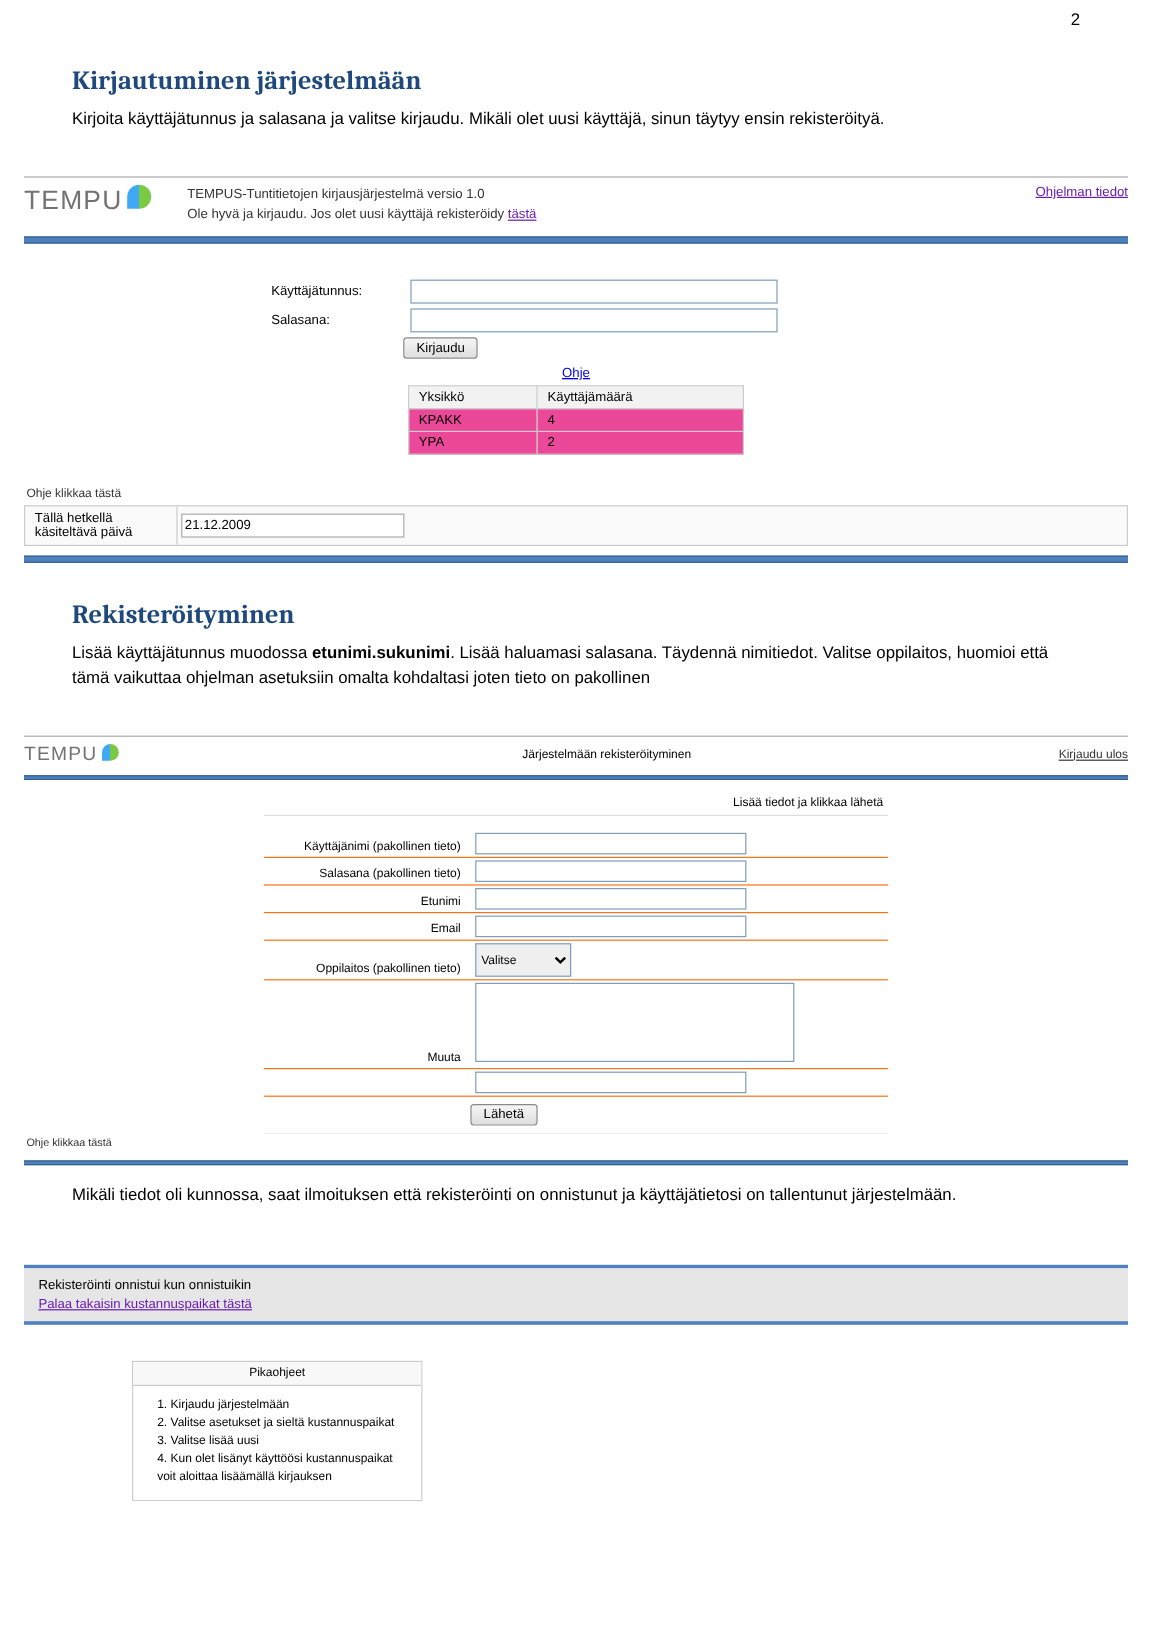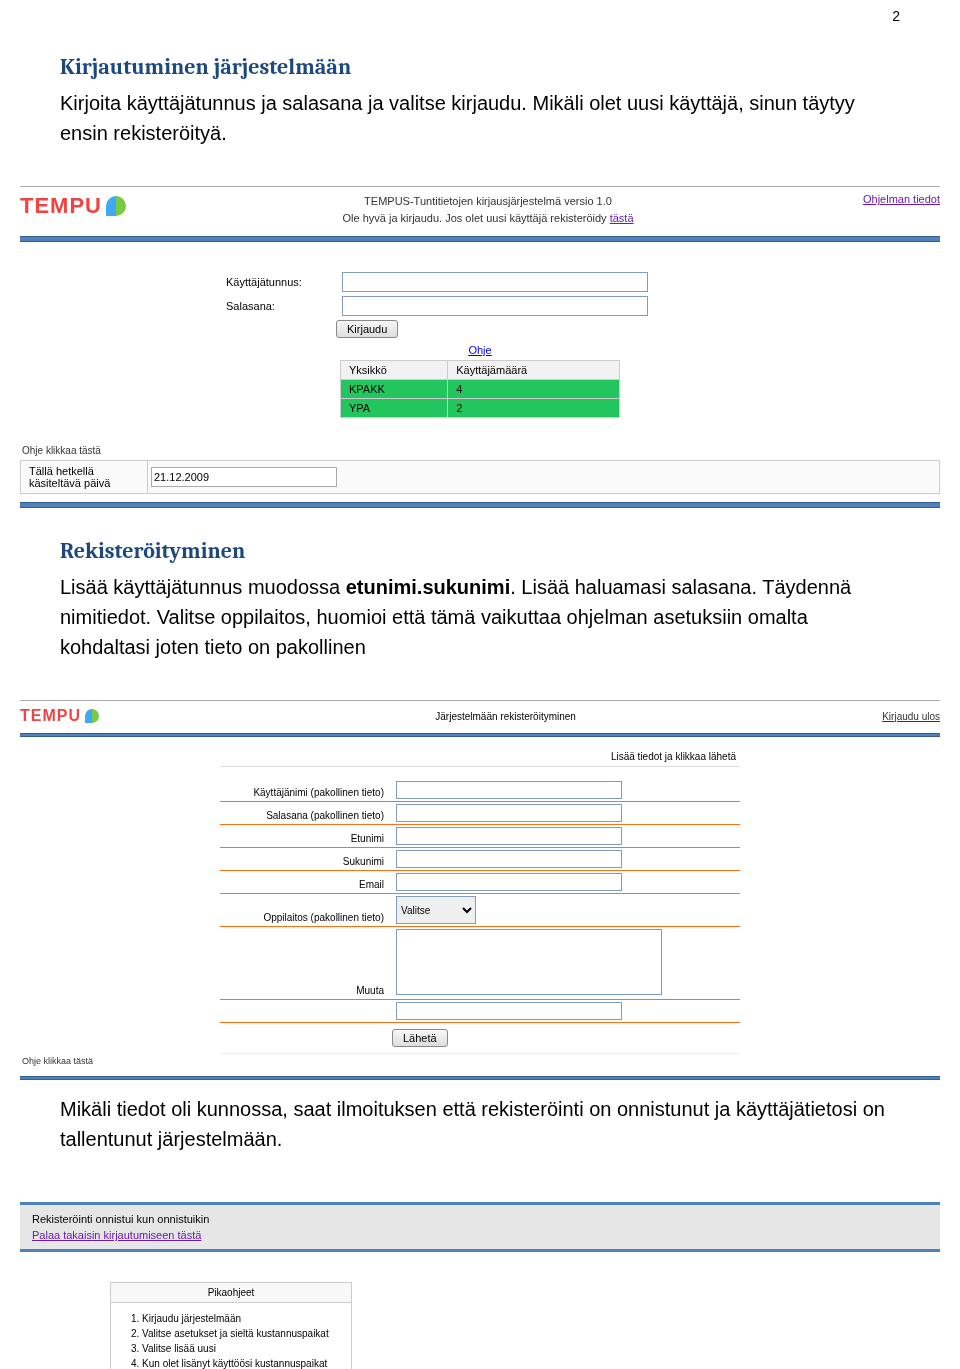--- a/index.html
+++ b/index.html
@@ -1,43 +1,43 @@
 <!DOCTYPE html>
 <html><head>
 <meta charset="utf-8">
 <style>
   body { margin: 0; font-family: Arial, sans-serif; background: #fff; color: #000; width: 960px; }
   .page { padding: 0; }
   .page-num { text-align: right; font-size: 14px; padding: 8px 60px 0 0; }
   .doc-section { padding: 10px 60px 20px 60px; }
   .doc-h { font-family: Cambria, Georgia, serif; color: #1F497D; font-size: 22px; font-weight: bold; margin: 20px 0 8px 0; }
-  .doc-p { font-size: 20px; line-height: 1.5; margin: 4px 0 18px 0; }
+  .doc-p { font-size: 14px; line-height: 1.5; margin: 4px 0 18px 0; }
   .rule-blue { height: 4px; background: #4f81bd; margin: 0 10px; border-top: 1px solid #365f91; border-bottom: 1px solid #365f91; }
   
   .app-frame { margin: 0 10px; }
   .app-header { display: flex; align-items: flex-start; padding: 6px 10px 10px 10px; font-size: 11px; }
-  .logo { display: flex; align-items: center; font-size: 22px; font-weight: bold; color: #ef4444; letter-spacing: 1px; margin-right: 30px; }
+  .logo { display: flex; align-items: flex-start; font-size: 22px; font-weight: normal; color: #737373; letter-spacing: 1px; margin-right: 30px; }
   .logo-swirl { width: 20px; height: 20px; background: linear-gradient(to right, #3FA9F5 50%, #7AC943 50%); border-radius: 50% 50% 50% 0; margin-left: 4px; }
-  .hdr-center { flex: 1; text-align: center; color: #333; font-size: 11px; line-height: 1.5; }
+  .hdr-center { flex: 1; color: #333; font-size: 11px; line-height: 1.5; }
   .hdr-center .line1 { font-size: 11px; }
   .hdr-center a { color: #6a1bb3; text-decoration: underline; }
   .hdr-right { width: 120px; text-align: right; }
   .hdr-right a { color: #6a1bb3; font-size: 11px; text-decoration: underline; }
   .rule-top { height: 1px; background: #aaa; margin: 0 10px; }
   
   .login-box { margin: 30px auto 25px auto; width: 520px; font-size: 11px; }
   .login-row { display: flex; align-items: center; margin-bottom: 4px; }
   .login-label { width: 110px; padding: 2px 6px; }
   .login-input { flex: 1; }
   .login-input input { width: 300px; height: 16px; border: 1px solid #7f9db9; font-size: 11px; }
   .login-btn-row { padding-left: 116px; margin-top: 4px; }
   .btn { font-size: 11px; padding: 2px 10px; border: 1px solid #888; background: linear-gradient(#f6f6f6, #dedede); border-radius: 3px; cursor: pointer; }
   .ohje-link { text-align: center; color: #6a1bb3; text-decoration: underline; font-size: 11px; margin: 6px 0 4px 0; }
   .stats-table { margin: 0 auto; border-collapse: collapse; font-size: 11px; width: 280px; }
-  .stats-table td { border: 1px solid #ccc; padding: 3px 8px; background: #22c55e; }
+  .stats-table td { border: 1px solid #ccc; padding: 3px 8px; background: #ec4899; }
   .stats-table .hdr td { background: #f2f2f2; }
   
   .small-text { font-size: 10px; padding: 2px 12px; color: #333; }
   .date-row { display: flex; align-items: center; border: 1px solid #ccc; margin: 2px 10px 8px 10px; font-size: 11px; background: #fafafa; }
   .date-row .lbl { width: 110px; padding: 4px 8px; border-right: 1px solid #ccc; }
   .date-row .val { flex: 1; padding: 0; }
   .date-row .val input { width: 180px; height: 16px; border: 1px solid #aaa; margin: 3px; font-size: 11px; }
   
   
   .reg-header { display: flex; align-items: center; padding: 6px 10px 8px 10px; font-size: 10px; }
@@ -160,24 +160,20 @@
         </div>
       <div class="reg-row">
           <div class="lbl">Salasana (pakollinen tieto)</div>
           <div class="inp"><input type="text" style=""></div>
         </div>
       <div class="reg-row">
           <div class="lbl">Etunimi</div>
           <div class="inp"><input type="text" style=""></div>
         </div>
       <div class="reg-row">
-          <div class="lbl">Sukunimi</div>
-          <div class="inp"><input type="text" style=""></div>
-        </div>
-      <div class="reg-row">
           <div class="lbl">Email</div>
           <div class="inp"><input type="text" style=""></div>
         </div>
       <div class="reg-row">
           <div class="lbl">Oppilaitos (pakollinen tieto)</div>
           <div class="inp"><select><option>Valitse</option></select></div>
         </div>
       <div class="reg-row textarea">
           <div class="lbl">Muuta</div>
           <div class="inp"><textarea style=""></textarea></div>
@@ -194,21 +190,21 @@
 
   <div class="doc-section">
     <div class="doc-p">Mikäli tiedot oli kunnossa, saat ilmoituksen että rekisteröinti on onnistunut ja käyttäjätietosi on tallentunut järjestelmään.</div>
   </div>
 
   <div class="app-frame">
     <div class="success-box">
       <div class="success-bar"></div>
       <div class="success-body">
         <div>Rekisteröinti onnistui kun onnistuikin</div>
-        <a href="#">Palaa takaisin kirjautumiseen tästä</a>
+        <a href="#">Palaa takaisin kustannuspaikat tästä</a>
       </div>
       <div class="success-bar"></div>
     </div>
 
     <div class="pika-box">
       <div class="pika-title">Pikaohjeet</div>
       <div class="pika-body">
         <div>1. Kirjaudu järjestelmään</div>
         <div>2. Valitse asetukset ja sieltä kustannuspaikat</div>
         <div>3. Valitse lisää uusi</div>

